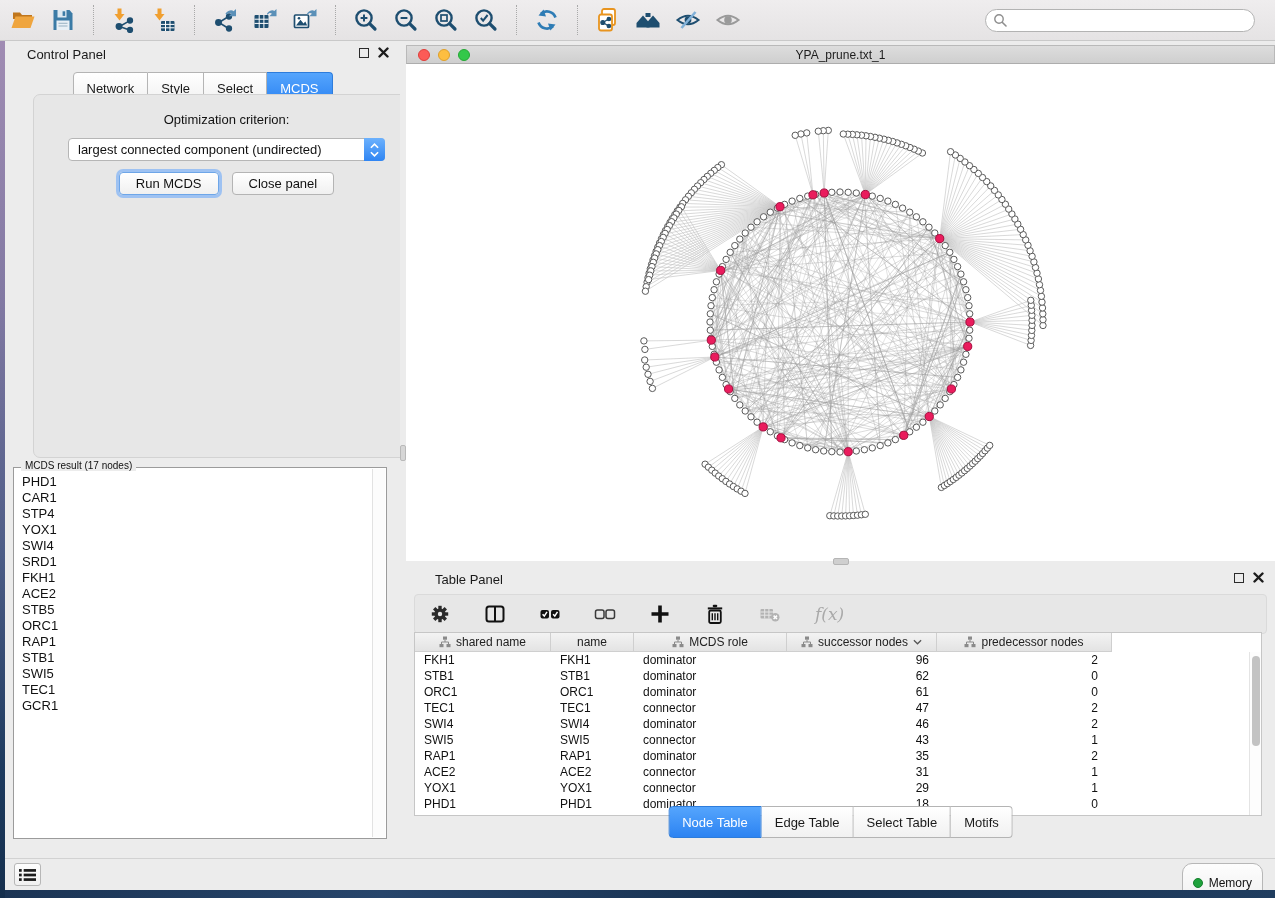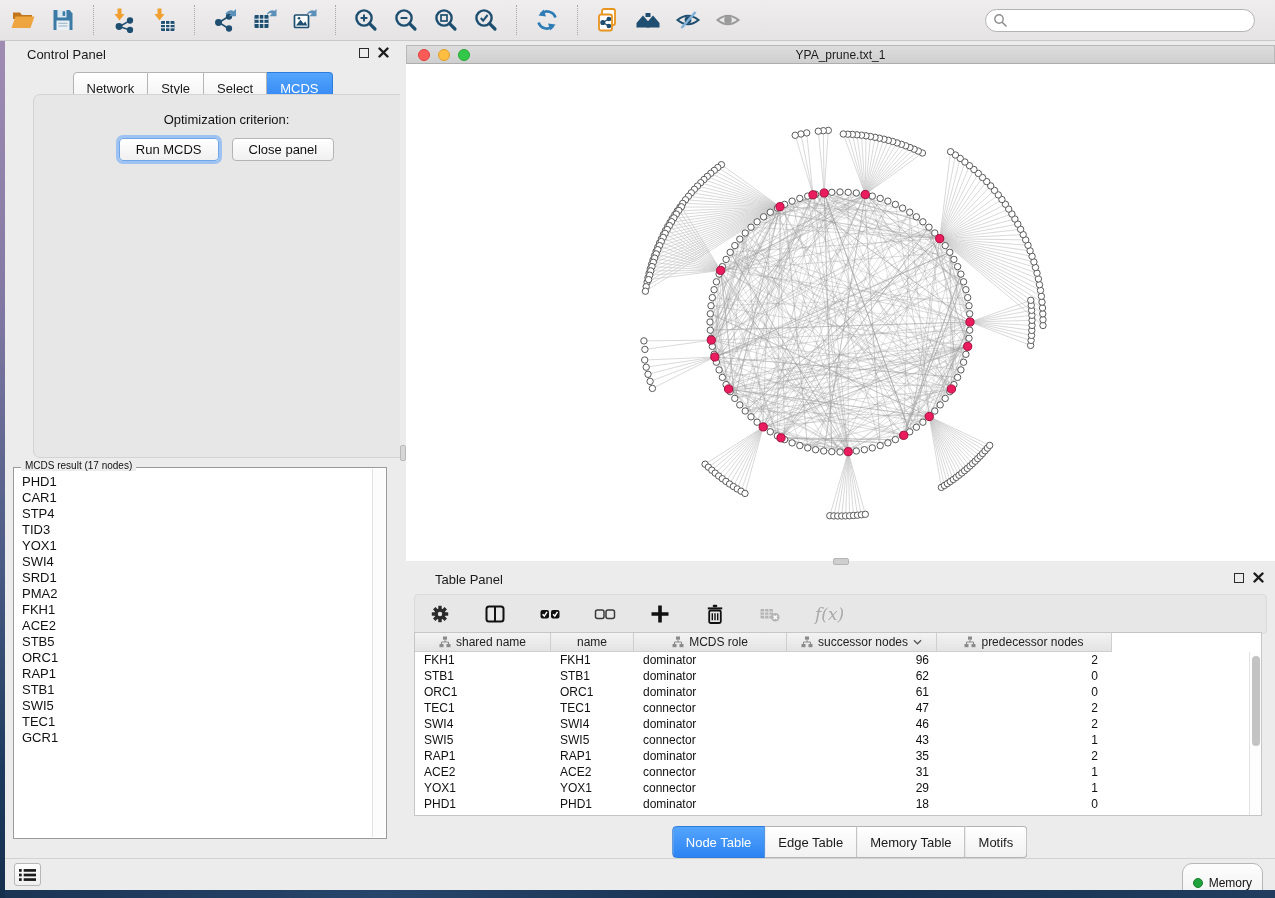--- a/index.html
+++ b/index.html
@@ -76,21 +76,21 @@
   .th.filler { background:#fff; border-right:none; border-bottom:none; cursor:default; }
   .tbody { position:absolute; left:0; top:19px; right:12px; bottom:0; }
   .trow { display:grid; grid-template-columns:136px 83px 153px 150px 175px 1fr; height:16px; }
   .tcell { font-size:12px; color:#111; line-height:16px; white-space:nowrap; overflow:hidden; }
   .tcell.c0, .tcell.c1, .tcell.c2 { padding-left:9px; text-align:left; }
   .tcell.c3 { text-align:right; padding-right:8px; }
   .tcell.c4 { text-align:right; padding-right:14px; }
   .tscroll { position:absolute; right:0; top:19px; bottom:0; width:12px; background:#fdfdfd; border-left:1px solid #e4e4e4; }
   .tthumb { position:absolute; left:2px; top:4px; width:8px; height:90px; background:#c3c3c3; border-radius:4px; cursor:pointer; }
 
-  .tp-tabs { position:absolute; bottom:0; left:50%; transform:translateX(-50%);margin-left:9px; }
+  .tp-tabs { position:absolute; bottom:20px; left:50%; transform:translateX(-50%); }
 
   
   .status { position:absolute; left:5px; right:0; bottom:8px; height:32px; background:#ececec; border-top:1px solid #d2d2d2; }
   .list-btn { position:absolute; left:9px; top:4px; width:27px; height:23px; background:linear-gradient(#fdfdfd,#f0f0f0); border:1px solid #b7b7b7; border-radius:3px; display:flex; align-items:center; justify-content:center; cursor:pointer; }
   .mem-btn { position:absolute; right:12px; top:4px; height:40px; background:linear-gradient(#fdfdfd,#f0f0f0); border:1px solid #b7b7b7; border-radius:10px; display:flex; align-items:center; gap:6px; padding:8px 10px; font-size:12px; color:#111; cursor:pointer; }
   .mem-dot { width:10px; height:10px; border-radius:50%; background:#1fa23c; border:1px solid #15802d; }
 </style>
 </head>
 <body>
 
@@ -266,37 +266,46 @@
 
     <div class="cp-tabs seg">
       <button class="seg-btn">Network</button>
       <button class="seg-btn">Style</button>
       <button class="seg-btn">Select</button>
       <button class="seg-btn active">MCDS</button>
     </div>
 
     <div class="cp-body">
       <div class="opt-label">Optimization criterion:</div>
+      <div class="combo">
+        <span class="combo-text">largest connected component (undirected)</span>
+        <span class="combo-step">
+          <svg viewBox="0 0 10 6">
+              <path d="M1 5 L5 1 L9 5" fill="none" stroke="#fff" stroke-width="1.8"></path>
+            </svg>
+          <svg viewBox="0 0 10 6">
+              <path d="M1 1 L5 5 L9 1" fill="none" stroke="#fff" stroke-width="1.8"></path>
+            </svg>
+        </span>
+      </div>
       <div class="btn-row">
         <button class="mac-btn focused">Run MCDS</button>
         <button class="mac-btn">Close panel</button>
       </div>
     </div>
 
     <div class="mcds-box">
       <span class="mcds-legend">MCDS result (17 nodes)</span>
       <div class="mcds-list">
           <div class="mcds-item">PHD1</div>
           <div class="mcds-item">CAR1</div>
           <div class="mcds-item">STP4</div>
-          <div class="mcds-item">TID3</div>
           <div class="mcds-item">YOX1</div>
           <div class="mcds-item">SWI4</div>
           <div class="mcds-item">SRD1</div>
-          <div class="mcds-item">PMA2</div>
           <div class="mcds-item">FKH1</div>
           <div class="mcds-item">ACE2</div>
           <div class="mcds-item">STB5</div>
           <div class="mcds-item">ORC1</div>
           <div class="mcds-item">RAP1</div>
           <div class="mcds-item">STB1</div>
           <div class="mcds-item">SWI5</div>
           <div class="mcds-item">TEC1</div>
           <div class="mcds-item">GCR1</div>
         </div>
@@ -1360,21 +1369,21 @@
           </div>
         </div>
       <div class="tscroll">
           <div class="tthumb"></div>
         </div>
     </div>
 
     <div class="tp-tabs seg">
       <button class="seg-btn active">Node Table</button>
       <button class="seg-btn">Edge Table</button>
-      <button class="seg-btn">Memory Table</button>
+      <button class="seg-btn">Select Table</button>
       <button class="seg-btn">Motifs</button>
     </div>
   </div>
 
   <div class="status">
     <span class="list-btn">
       <svg width="17" height="14" viewBox="0 0 20 16">
           <g fill="#1c1c1c">
             <rect x="0" y="1" width="3.2" height="3.2"></rect>
             <rect x="5.5" y="1" width="14.5" height="3.2"></rect>

